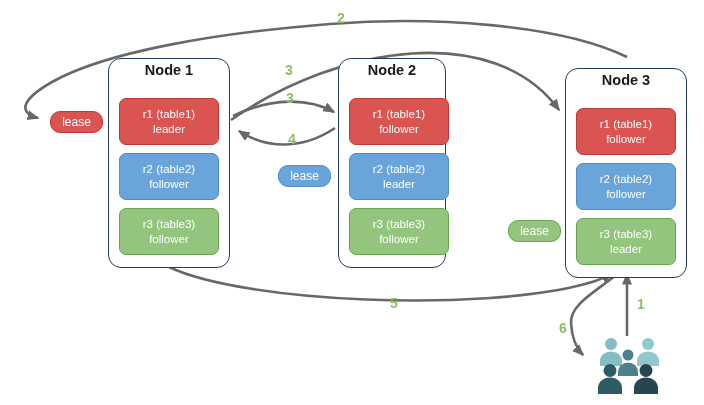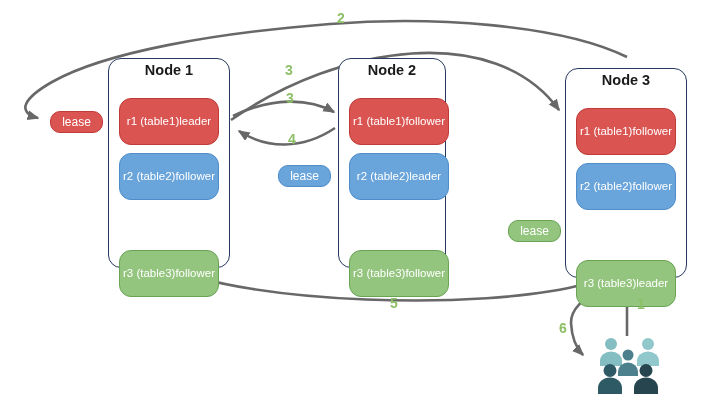--- a/index.html
+++ b/index.html
@@ -15,27 +15,27 @@
   .node {
     position:absolute; top:58px; width:122px; height:210px; box-sizing:border-box;
     background:var(--node_fill); border:1.6px solid var(--node_border); border-radius:13px;
   }
   .node-title {
     margin-top:3px; text-align:center;
     font-size:14.5px; font-weight:bold; color:var(--title_text);
   }
   .replica {
     position:absolute; left:10px; width:100px; height:47px; box-sizing:border-box;
-    border-radius:12px; border:1.6px solid; color:var(--box_text);
-    display:flex; flex-direction:row; align-items:center; justify-content:center;
+    border-radius:7px; border:1.6px solid; color:var(--box_text);
+    display:flex; flex-direction:column; align-items:center; justify-content:center;
     font-size:11.5px; line-height:15px; text-align:center;
   }
   .replica.red   { background:var(--red_fill);   border-color:var(--red_border); }
   .replica.blue  { background:var(--blue_fill);  border-color:var(--blue_border); }
-  .replica.green { background:var(--green_fill); border-color:var(--green_border);margin-top:42px; }
+  .replica.green { background:var(--green_fill); border-color:var(--green_border); }
 
   .lease {
     position:absolute; width:53px; height:22px; box-sizing:border-box;
     border-radius:10px; border:1.6px solid; color:var(--box_text);
     display:flex; align-items:center; justify-content:center; font-size:12px;
   }
   .lease.red   { background:var(--red_fill);   border-color:var(--red_border); }
   .lease.blue  { background:var(--blue_fill);  border-color:var(--blue_border); }
   .lease.green { background:var(--green_fill); border-color:var(--green_border); }
 

